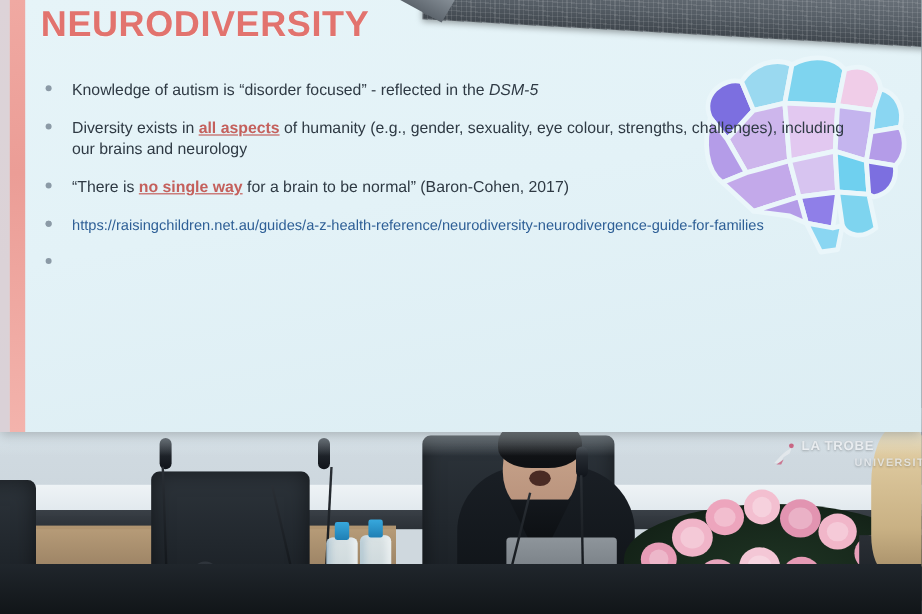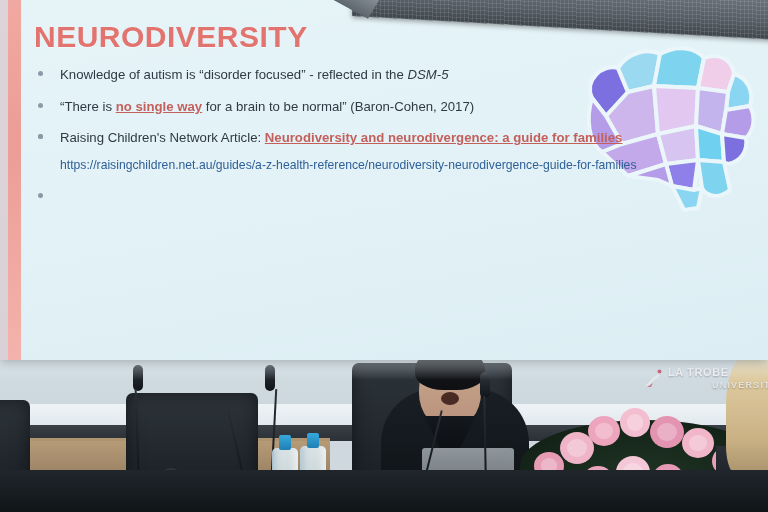--- a/index.html
+++ b/index.html
@@ -169,21 +169,21 @@
   .slide-left-stripe {
     position:absolute; left:8px; top:0; width:13px; height:100%;
     background:linear-gradient(180deg,#f0a9a2 0%,#eb9d96 40%,#f3b3ac 100%);
   }
   .slide-left-stripe:before{
     content:""; position:absolute; left:-8px; top:0; width:8px; height:100%;
     background:#d6b8be; opacity:.55;
   }
 
   .slide-title {
-    position:absolute; left:34px; top:20px;
+    position:absolute; left:34px; top:4px;
     font-size:30px; font-weight:bold; letter-spacing:.5px;
     color:#e2736e;
     text-shadow:0 1px 0 rgba(255,255,255,.4);
   }
 
   .bullets {
     position:absolute; left:34px; top:66px; width:690px;
   }
   .bullet {
     position:relative; padding-left:26px; margin-bottom:14px;
@@ -330,20 +330,21 @@
         <path d="M160 104 L184 108 C186 122, 178 132, 166 134 L162 132 Z" fill="#7c6fe0"></path>
         <path d="M104 134 L136 130 L132 160 L110 156 Z" fill="#8f7fe8"></path>
         <path d="M136 130 L162 132 L168 160 C156 170, 144 166, 140 158 Z" fill="#7ed4ef"></path>
         <path d="M110 156 L132 160 L140 158 L136 178 L122 180 Z" fill="#8ad6f2"></path>
         <path d="M66 146 L104 134 L110 156 L96 150 Z" fill="#b49ce8"></path>
       </g>
     </svg>
 
     <div class="bullets">
         <div class="bullet"><span class="dot"></span><span><span>Knowledge of autism is “disorder focused” - reflected in the </span><span class="ital">DSM-5</span></span></div>
+        <div class="bullet"><span class="dot"></span><span><span>Diversity exists in </span><span class="hl">all aspects</span><span> of humanity (e.g., gender, sexuality, eye colour, strengths, challenges), including our brains and neurology</span></span></div>
         <div class="bullet"><span class="dot"></span><span><span>“There is </span><span class="hl">no single way</span><span> for a brain to be normal” (Baron-Cohen, 2017)</span></span></div>
         <div class="bullet"><span class="dot"></span></div>
-        <div class="bullet"><span class="dot"></span><span><span>Raising Children's Network Article: </span><span class="hl-link">Neurodiversity and neurodivergence: a guide for families</span></span><div class="sub-line" style="padding-left: 0px;"><span class="url">https://raisingchildren.net.au/guides/a-z-health-reference/neurodiversity-neurodivergence-guide-for-families</span></div></div>
+        <div class="bullet"><span class="dot"></span><div class="sub-line" style="padding-left: 0px;"><span class="url">https://raisingchildren.net.au/guides/a-z-health-reference/neurodiversity-neurodivergence-guide-for-families</span></div></div>
         <div class="bullet"><span class="dot"></span></div>
       </div>
   </div>
 
 </div>
 
 </body></html>

